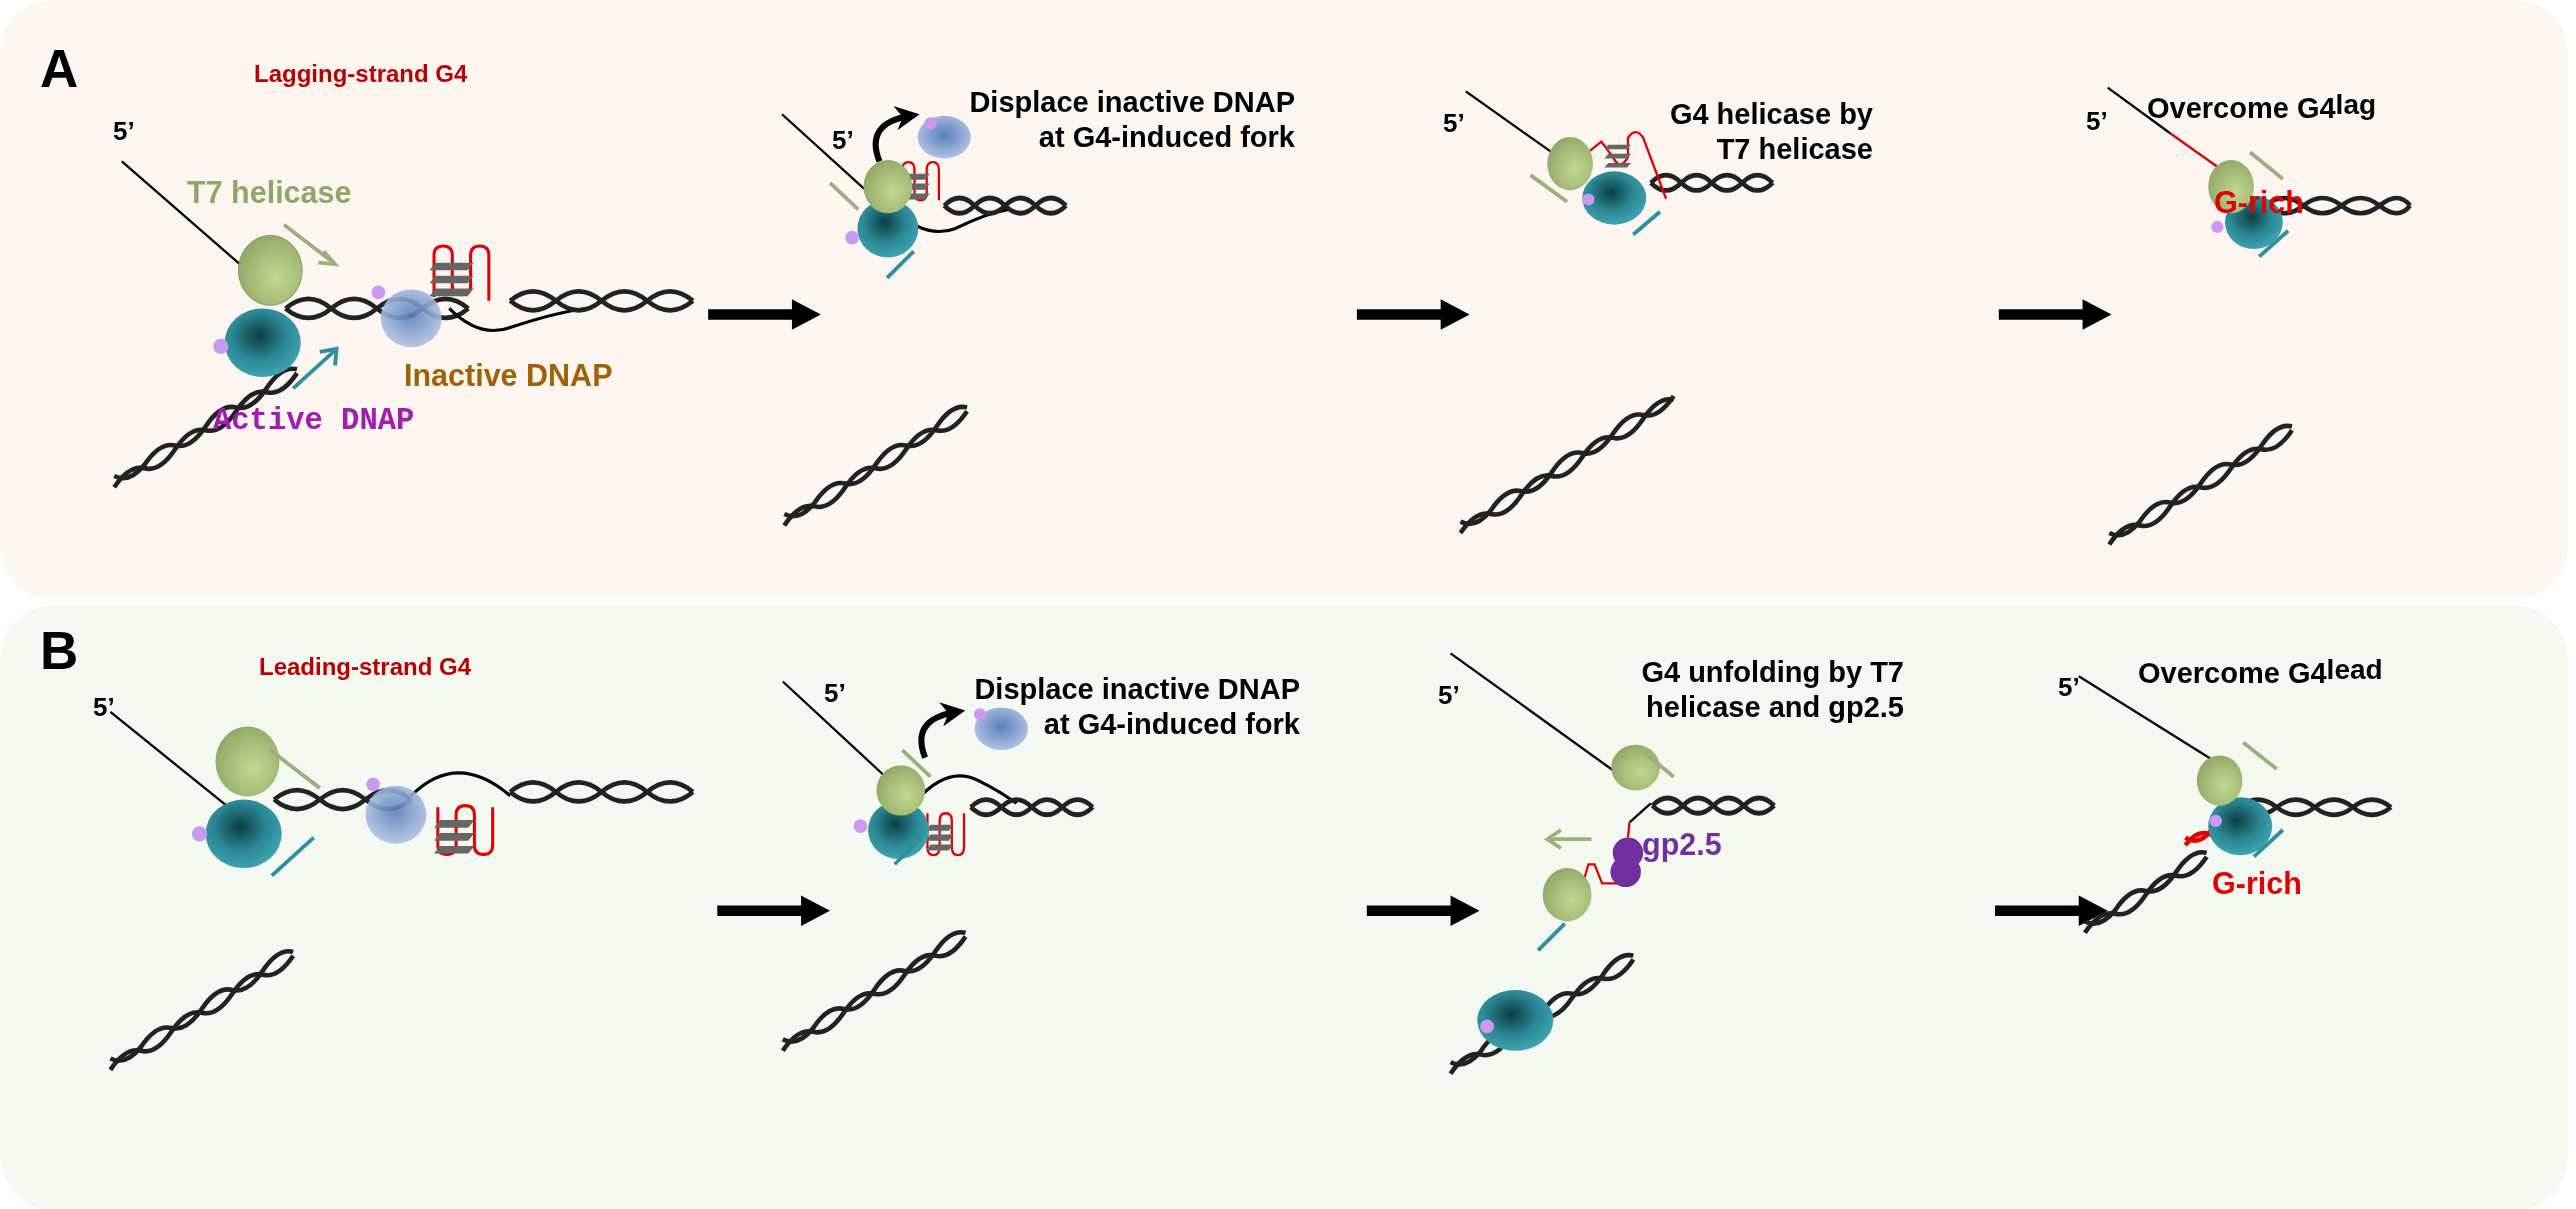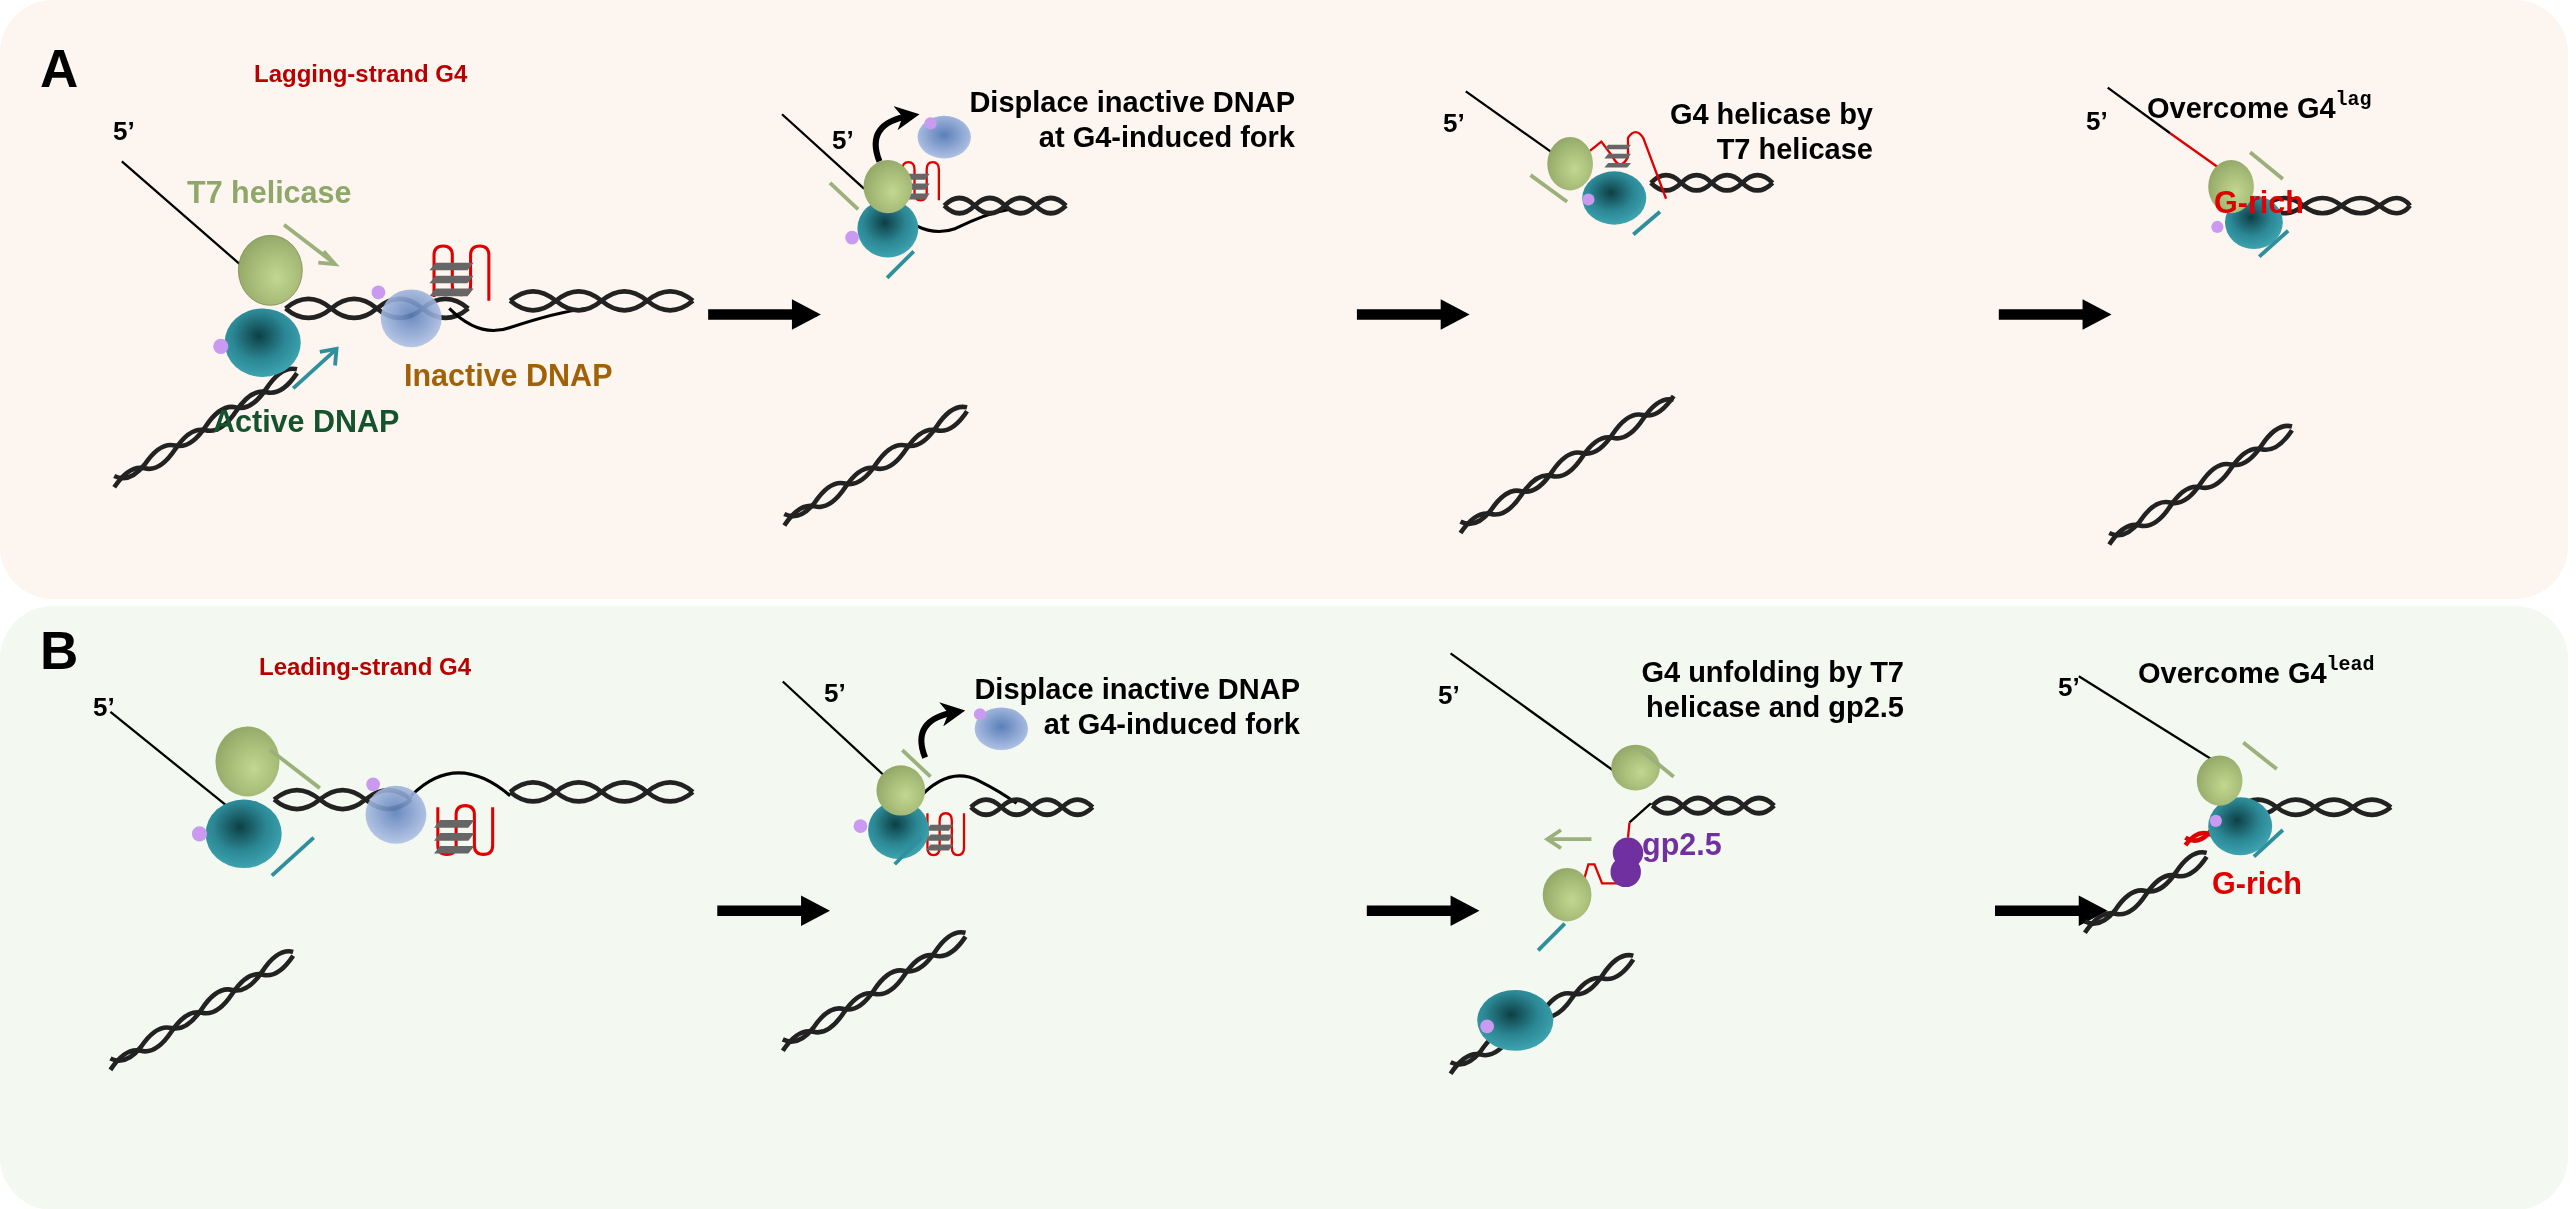--- a/index.html
+++ b/index.html
@@ -6,21 +6,21 @@
   body{width:2576px;height:1210px;position:relative;overflow:hidden;font-family:"Liberation Sans",sans-serif;}
   .panel{position:absolute;left:0;width:2568px;border-radius:53px;}
   #panelA{top:0;height:599px;background:#fcf5f0;}
   #panelB{top:606px;height:604px;background:#f3f8f0;}
   .lbl{position:absolute;font-weight:bold;white-space:nowrap;line-height:1;}
   .letter{font-size:53px;color:#000;}
   .cond{font-size:24px;color:#b80000;}
   .step{font-size:29px;color:#000;text-align:right;line-height:1.2;}
   .five{font-size:26px;color:#000;}
   .tag{font-size:30.5px;}
-  .sup{font-size:20px;vertical-align:top;position:relative;top:-3px;font-family:Liberation Mono, monospace;}
+  .sup{font-size:28px;vertical-align:top;position:relative;top:-3px;}
   svg.art{position:absolute;left:0;top:0;width:2576px;height:1210px;}
 </style>
 </head>
 <body>
 
 <div class="panel" id="panelA"></div>
 <div class="panel" id="panelB"></div>
 
 <svg class="art" viewBox="0 0 3383 1589">
   <defs>
@@ -207,21 +207,21 @@
     <line x1="2946" y1="975" x2="2990" y2="1010" stroke="#9bb07a" stroke-width="5"></line>
     <line x1="2960" y1="1125" x2="2998" y2="1090" stroke="#2f8f9d" stroke-width="5"></line>
   </g>
 </svg>
 
 <div class="lbl letter" style="left:40px;top:42px;">A</div>
 <div class="lbl cond" style="left:254px;top:62px;">Lagging-strand G4</div>
 <div class="lbl five" style="left:113px;top:118px;">5’</div>
 <div class="lbl tag" style="left:187px;top:177px;color:#8fa86a;">T7 helicase</div>
 <div class="lbl tag" style="left:404px;top:360px;color:#a16207;">Inactive DNAP</div>
-<div class="lbl tag" style="left:213px;top:406px;color:#14532d;">Active DNAP</div>
+<div class="lbl tag" style="left:213px;top:406px;color:#a21caf;font-family:Liberation Mono, monospace;">Active DNAP</div>
 
 <div class="lbl five" style="left:832px;top:127px;">5’</div>
 <div class="lbl step" style="left:930px;top:85px;width:365px;">
   <div>Displace inactive DNAP</div>
   <div>at G4-induced fork</div>
 </div>
 
 <div class="lbl five" style="left:1443px;top:110px;">5’</div>
 <div class="lbl step" style="left:1614px;top:97px;width:259px;">
   <div>G4 helicase by</div>

